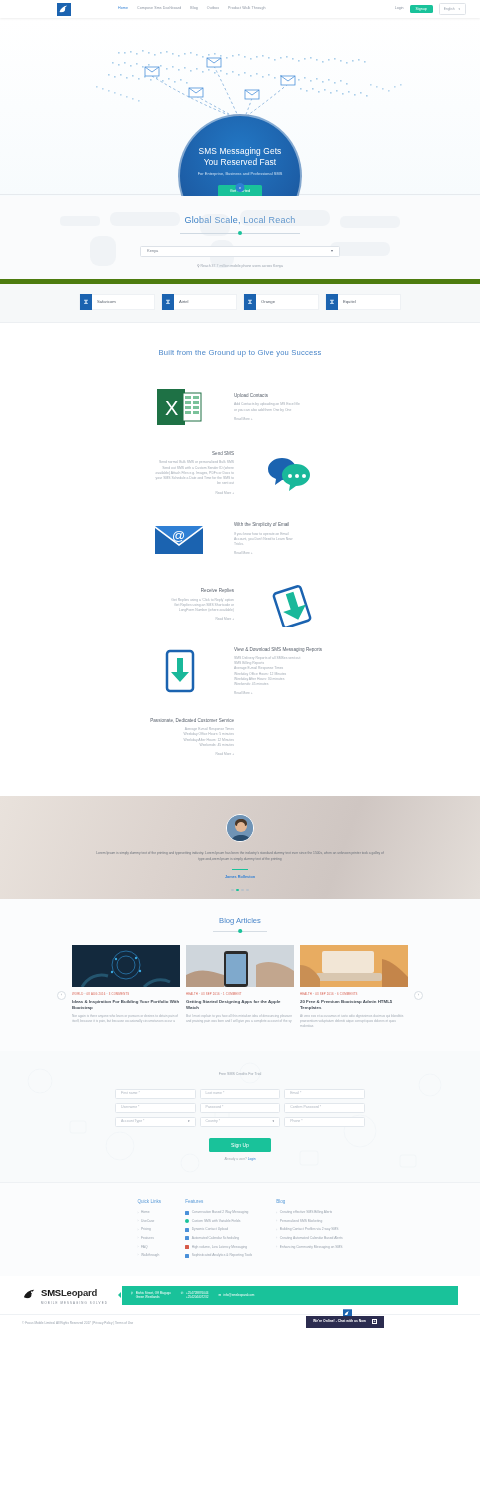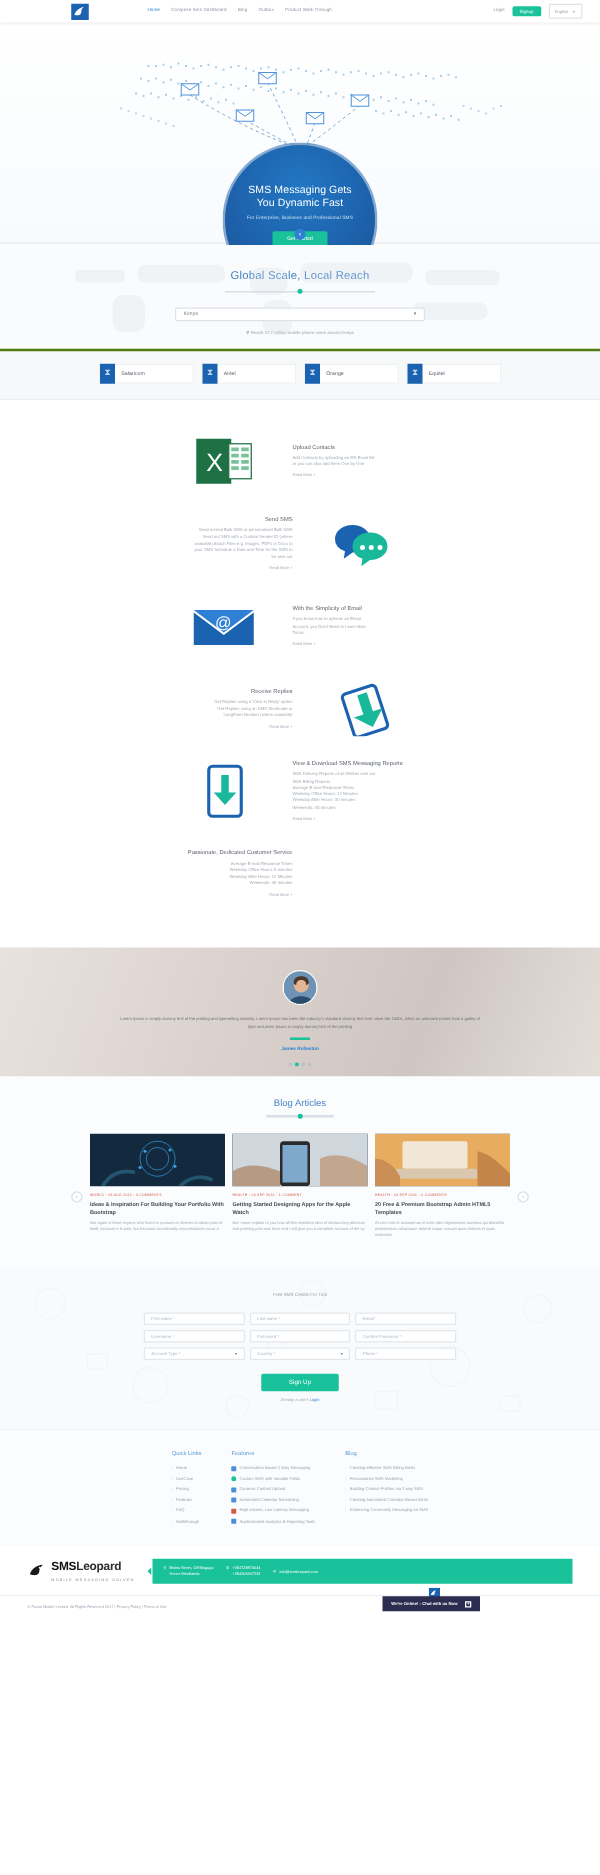--- a/index.html
+++ b/index.html
@@ -43,21 +43,21 @@
   .hero-btn { margin-top:8px; background:#19c29a; color:#fff; border:none;
               font-size:4px; padding:3.2px 12px; border-radius:1.5px; }
   .hero-bottom-line { position:absolute; left:0; right:0; top:176px; height:1px; background:#e6eaee; }
   .scroll-chev { position:absolute; left:50%; top:183px; transform:translateX(-50%);
                  width:9px; height:9px; border-radius:50%; background:#2f7fd4;
                  color:#fff; font-size:4px; display:flex; align-items:center; justify-content:center;
                  z-index:12; }
 
   
   .reach { background:#fafbfc; padding:18px 0 10px; position:relative;
-           border-bottom:2px solid #4d7c0f; }
+           border-bottom:5px solid #4d7c0f; }
   .reach-bg { position:absolute; inset:0; opacity:.25; }
   .sec-title { text-align:center; color:#3a7fc4; font-size:9px; font-weight:normal; letter-spacing:.2px; }
   .sec-rule { width:120px; height:1.2px; background:#cfd9e2; margin:5px auto 0; position:relative; }
   .sec-rule::after { content:""; position:absolute; left:50%; top:-1.4px; transform:translateX(-50%);
                      width:4px; height:4px; background:#19c29a; border-radius:50%; }
   .country-select { width:200px; margin:12px auto 0; background:#fff; border:1px solid #dde2e8;
                     border-radius:1.5px; height:11px; display:flex; align-items:center;
                     padding:0 6px; font-size:4px; color:#7b838f; position:relative; }
   .country-select .caret { margin-left:auto; font-size:4px; color:#6b7280; }
   .reach-note { text-align:center; font-size:3.5px; color:#9aa3ae; margin-top:7px; }
@@ -360,21 +360,21 @@
         <g transform="translate(245,72)">
             <rect width="14" height="9" fill="#fff" stroke="#2f7fd4" stroke-width=".8"></rect>
             <path d="M0 0 L7 5 L14 0" stroke="#2f7fd4" stroke-width=".8" fill="none"></path>
           </g>
       </g>
     </svg>
 
     <div class="hero-circle">
       <div class="hero-h1">
         <div>SMS Messaging Gets</div>
-        <div>You Dynamic Fast</div>
+        <div>You Reserved Fast</div>
       </div>
       <div class="hero-sub">For Enterprise, Business and Professional SMS</div>
       <button class="hero-btn">Get Started</button>
     </div>
     <div class="hero-bottom-line"></div>
   </div>
   <div class="scroll-chev">˅</div>
 
   <div class="reach">
     <svg class="reach-bg" viewBox="0 0 480 100" preserveAspectRatio="none">
@@ -414,20 +414,21 @@
       <div class="carrier-logo">⧗</div>
       <div class="carrier-name">Orange</div>
     </div>
     <div class="carrier">
       <div class="carrier-logo">⧗</div>
       <div class="carrier-name">Equitel</div>
     </div>
   </div>
 
   <div class="features">
+    <div class="features-title">Built from the Ground up to Give you Success</div>
 
     <div class="frow">
       <div class="fart">
         <svg width="48" height="44" viewBox="0 0 48 44">
           <rect x="2" y="4" width="28" height="36" fill="#1e7145"></rect>
           <text x="10" y="30" font-size="20" fill="#fff" font-family="Liberation Sans">X</text>
           <rect x="28" y="8" width="18" height="28" fill="#fff" stroke="#1e7145" stroke-width="1"></rect>
           <g fill="#7ac29a">
             <rect x="30" y="11" width="6" height="3"></rect>
               <rect x="38" y="11" width="6" height="3"></rect>

